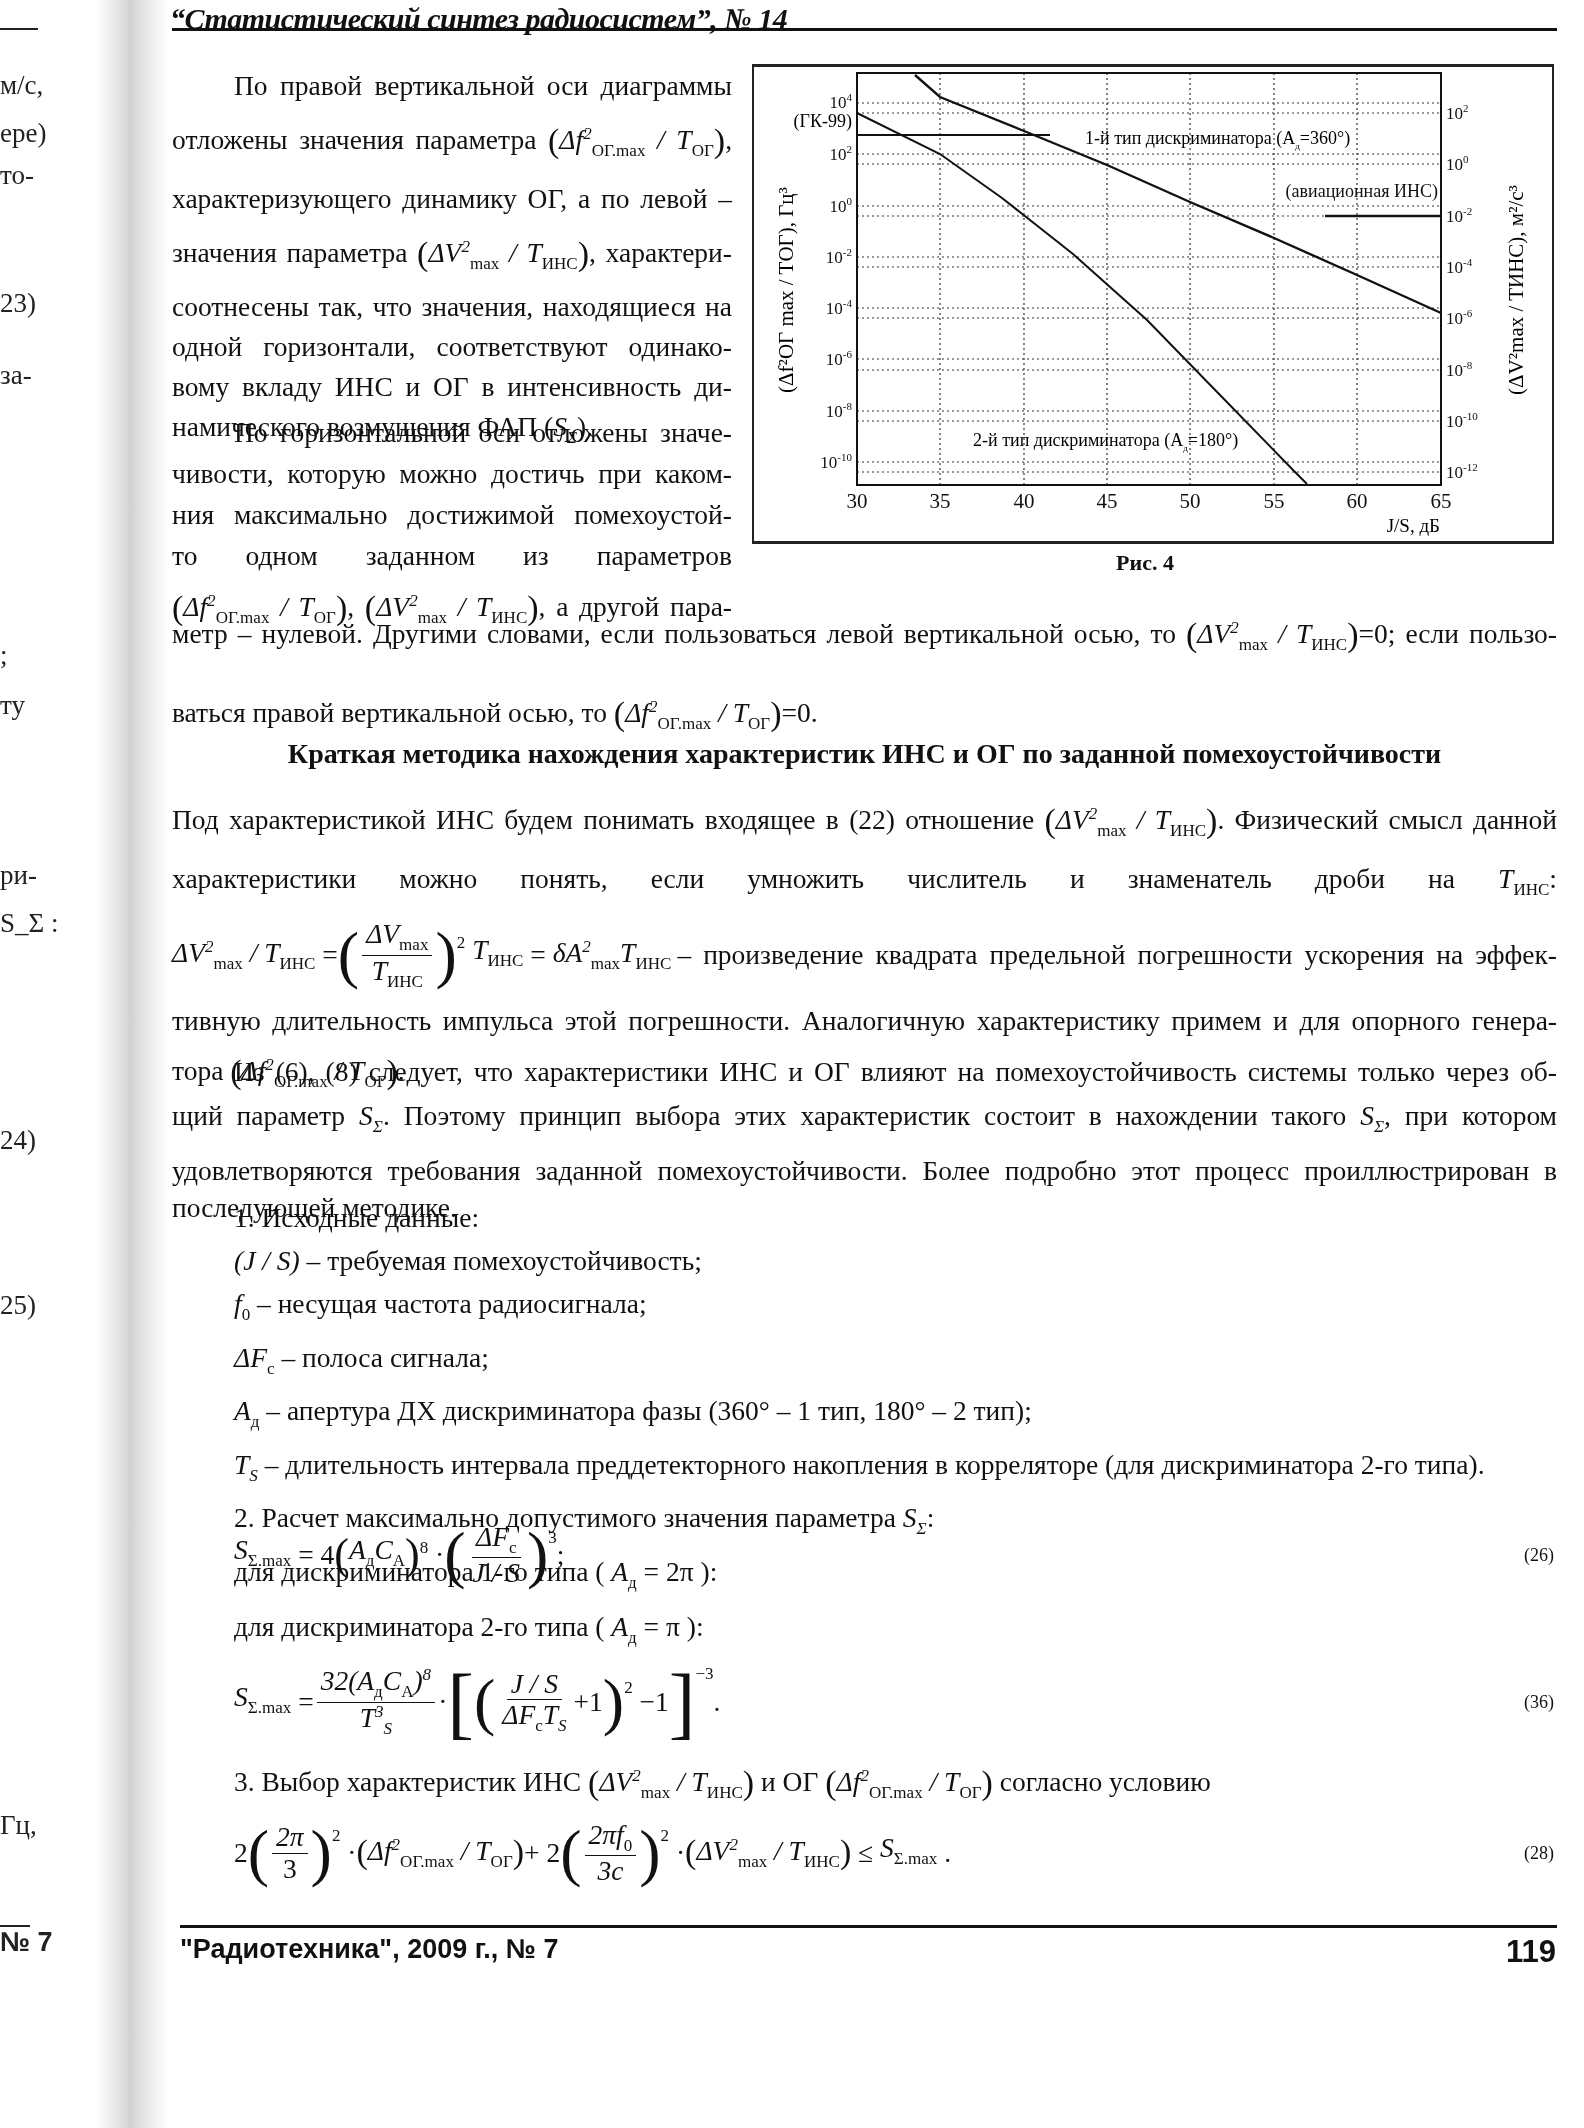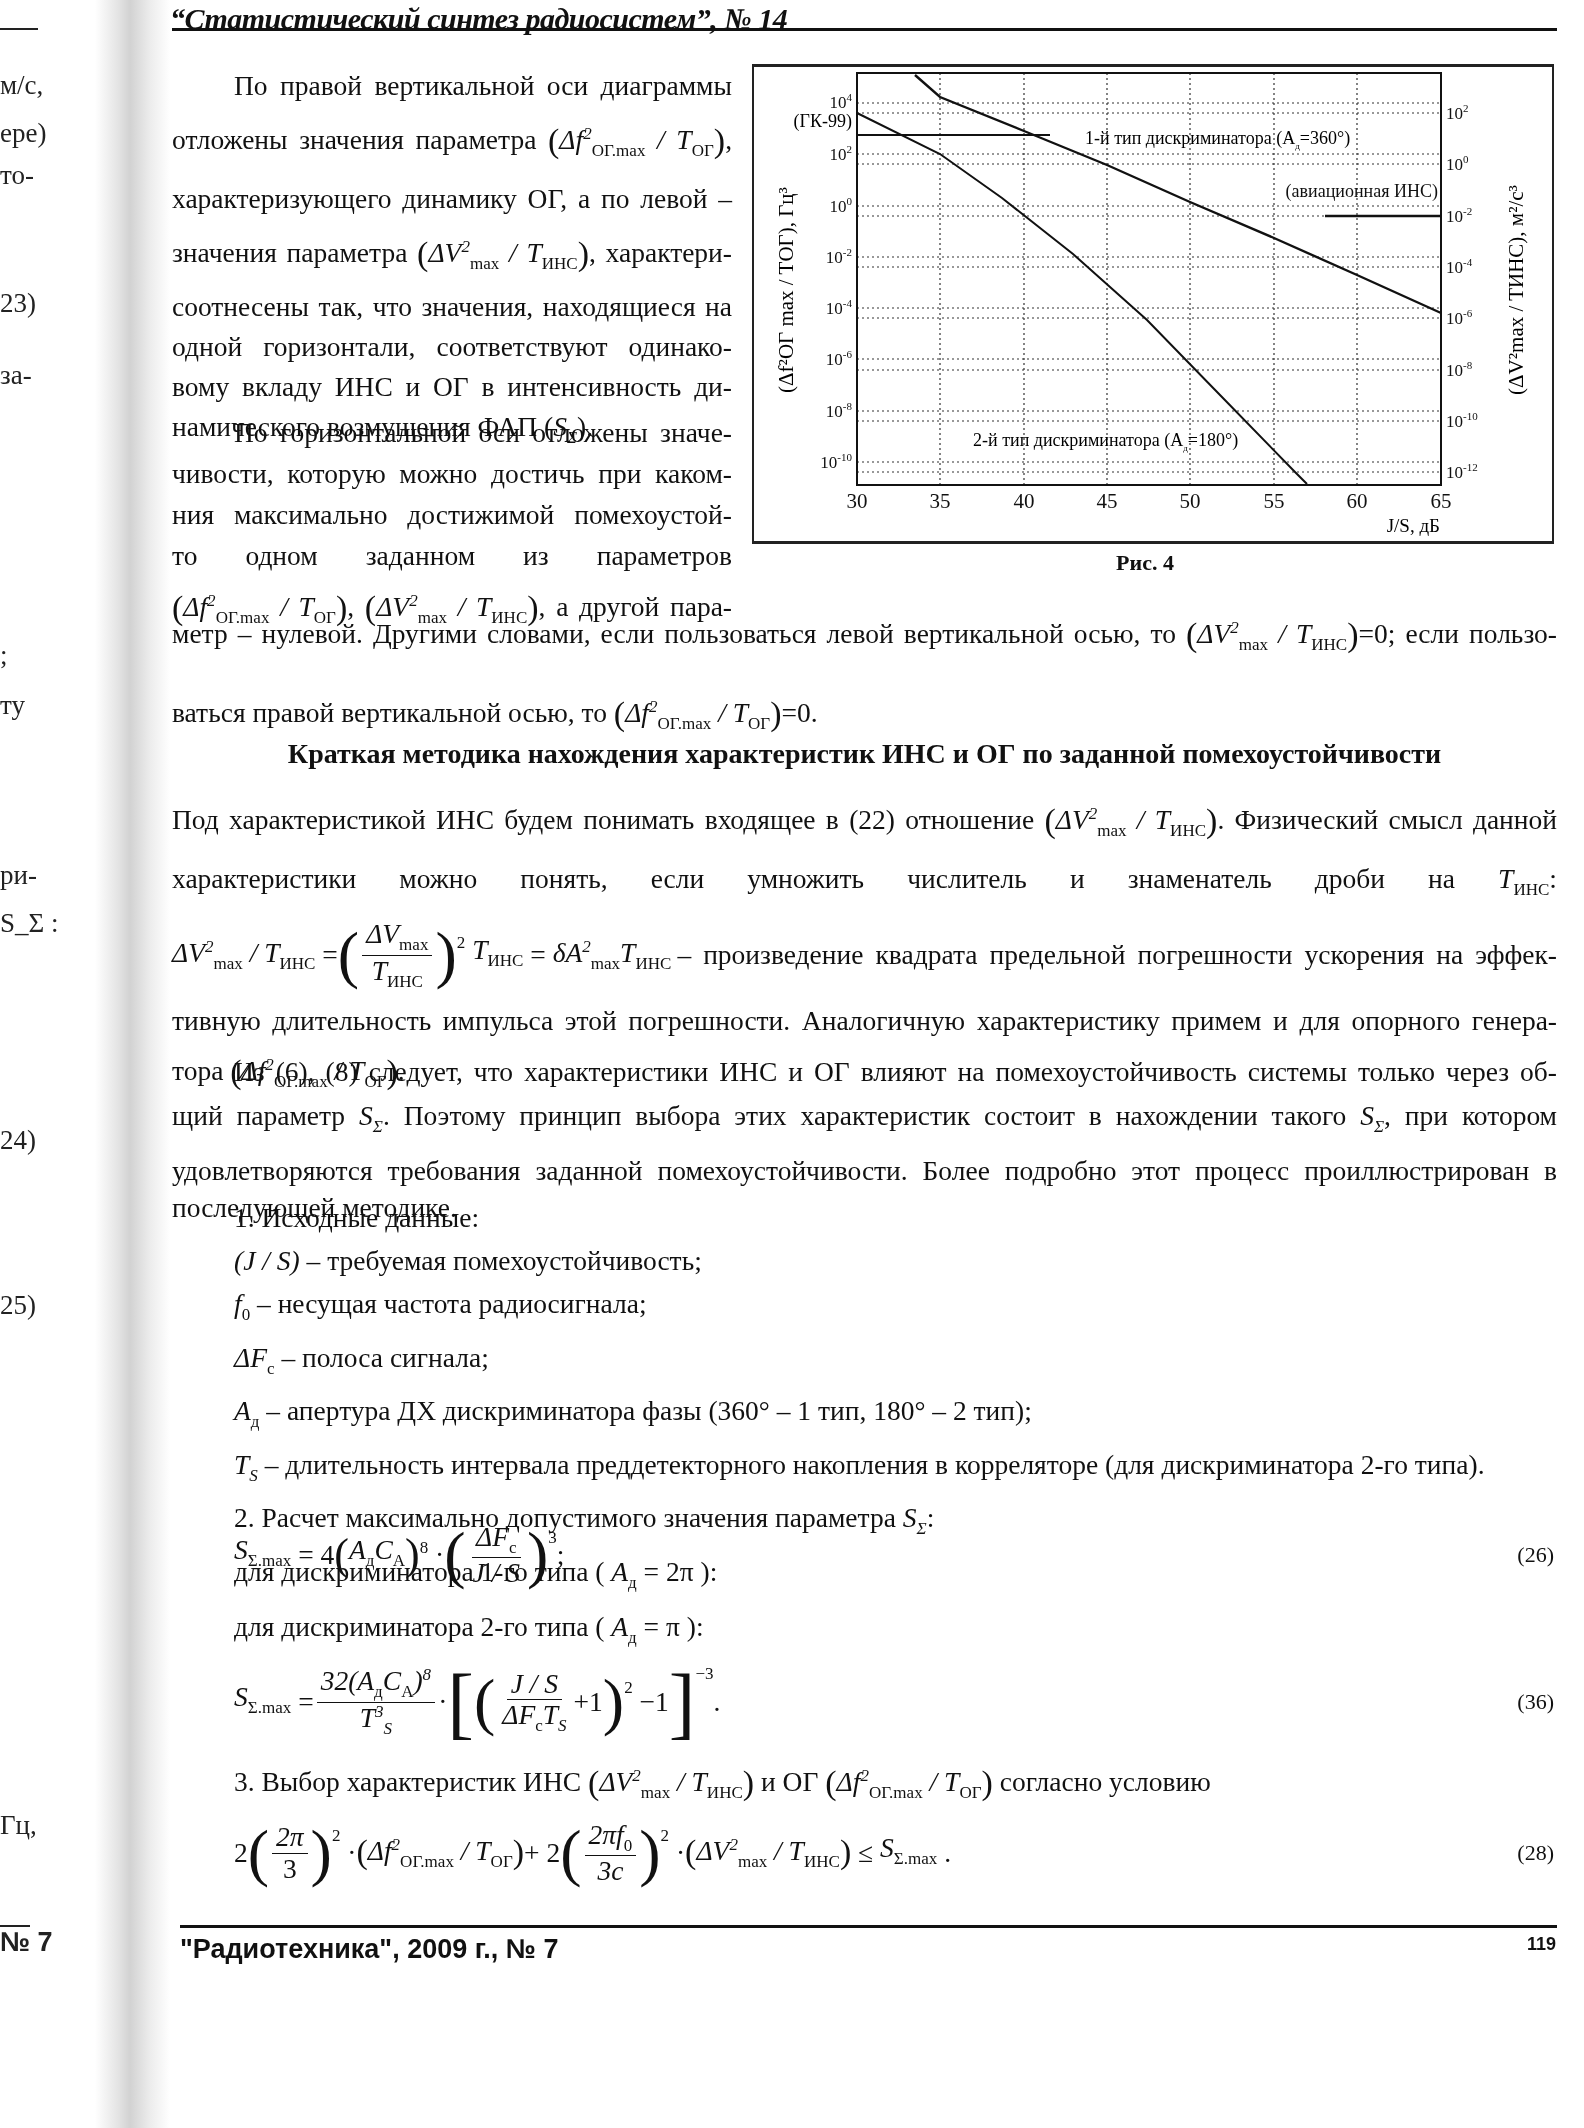--- a/index.html
+++ b/index.html
@@ -14,28 +14,28 @@
     font-family:"Liberation Serif",serif;letter-spacing:-0.5px;}
   .hdr-rule{top:28px;left:172px;width:1385px;height:3px;background:#111;}
   .prev-rule{top:28px;left:0;width:38px;height:2px;background:#222;}
   .txt{font-size:27.5px;line-height:48px;}
   .just{text-align:justify;text-align-last:justify;}
   .ind{text-indent:62px;}
   .math{font-style:italic;}
   .paren{font-style:normal;font-size:34px;vertical-align:-3px;}
   sub,sup{font-size:62%;}
   .heading{font-weight:bold;font-size:28px;text-align:center;}
-  .eqno{font-size:22px;}
+  .eqno{font-size:18px;}
   .frac{display:inline-flex;flex-direction:column;align-items:center;vertical-align:middle;margin:0 3px;line-height:1.1;}
   .frac .num{border-bottom:1.6px solid #111;padding:0 4px;}
   .frac .den{padding:0 4px;}
   .big-paren{font-style:normal;font-size:64px;font-weight:100;vertical-align:middle;line-height:1;}
   .footer-rule{top:1925px;left:180px;width:1377px;height:3px;background:#111;}
   .footer-left{top:1934px;left:180px;font-family:"Liberation Sans","DejaVu Sans",sans-serif;font-weight:bold;font-size:27px;}
-  .footer-right{top:1934px;left:1480px;width:76px;text-align:right;font-family:"Liberation Sans","DejaVu Sans",sans-serif;font-weight:bold;font-size:18px;}
+  .footer-right{top:1934px;left:1480px;width:76px;text-align:right;font-family:"Liberation Sans","DejaVu Sans",sans-serif;font-weight:bold;font-size:31px;}
   .chart-frame{left:752px;top:64px;width:802px;height:480px;border:2px solid #222;border-top-width:3px;border-bottom-width:3px;box-sizing:border-box;}
   .caption{top:550px;left:1085px;width:120px;text-align:center;font-weight:bold;font-size:22px;}
   svg text{font-family:"Liberation Serif","DejaVu Serif",serif;}
 </style>
 </head>
 <body>
 
 <div class="abs gutter"></div>
 <div class="abs prev-rule"></div>
 <div class="abs prev-frag" style="top:70px">м/с,</div>

